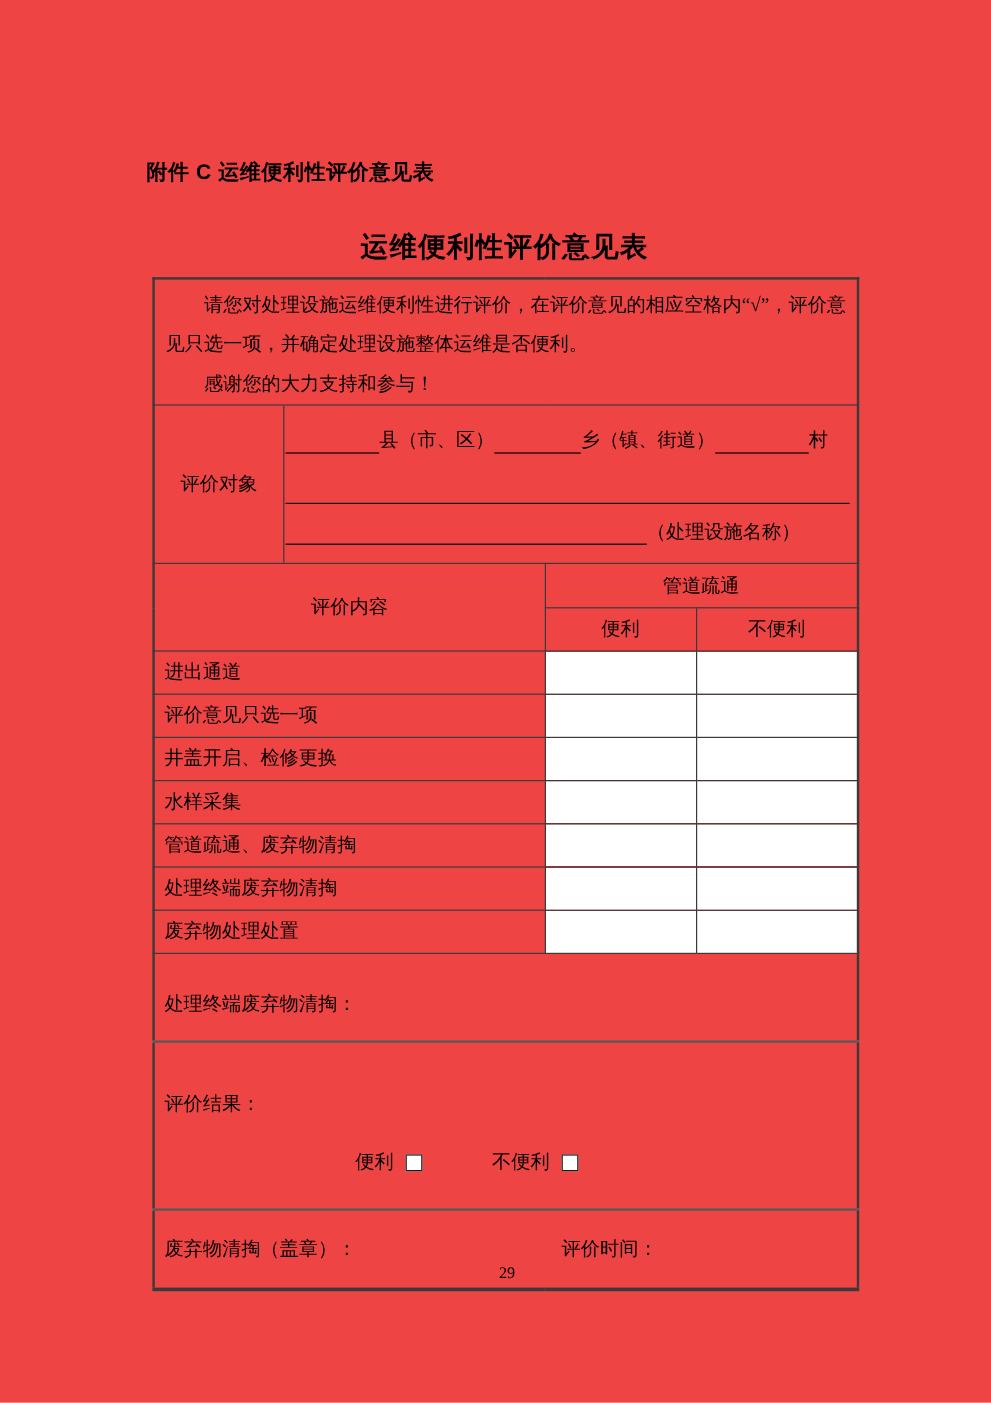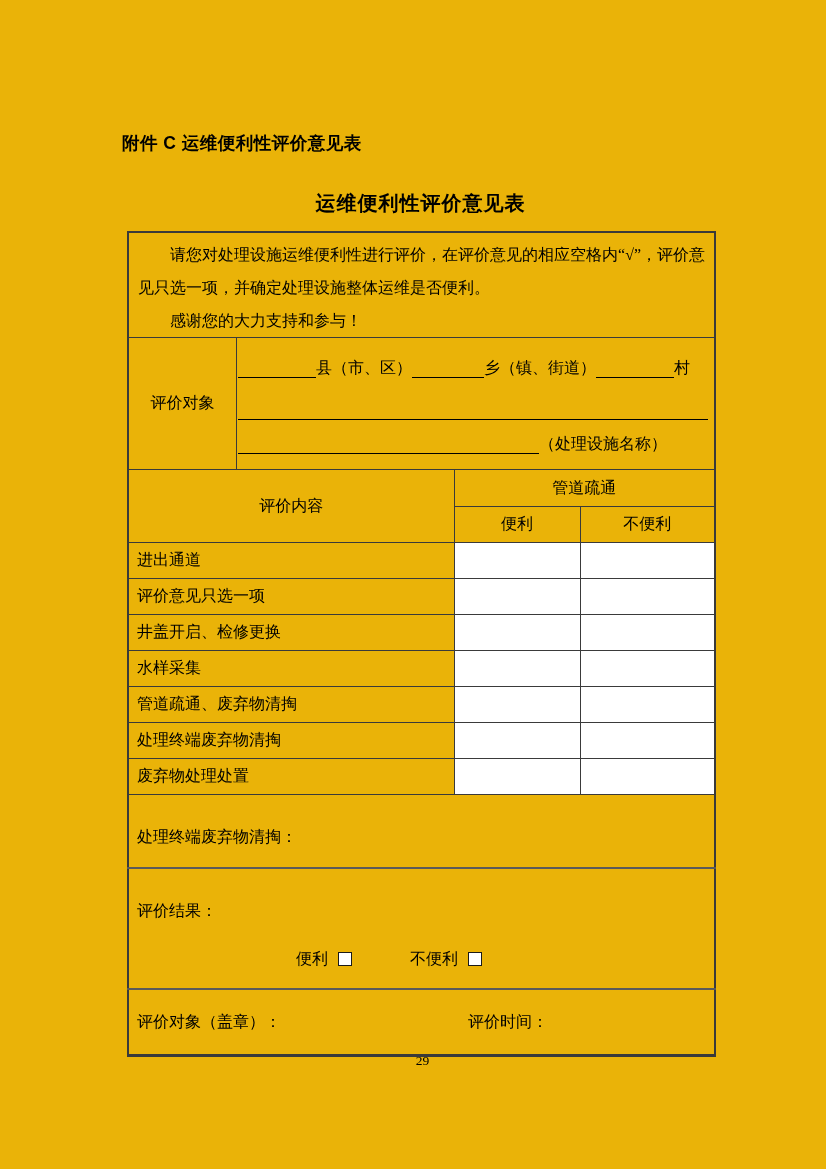--- a/index.html
+++ b/index.html
@@ -2,21 +2,21 @@
 <html><head>
 <meta charset="utf-8">
 <style>
   * { margin: 0; padding: 0; box-sizing: border-box; }
   html, body { background: #e8e8e8; }
   .page {
     position: relative;
     width: 826px;
     height: 1169px;
     margin: 0 auto;
-    background: #eab308;
+    background: #ef4444;
     color: #111;
     font-family: "Liberation Serif", "DejaVu Serif", serif;
     overflow: hidden;
   }
   .appendix-heading {
     position: absolute;
     left: 122px;
     top: 131px;
     font-family: "Liberation Sans", "DejaVu Sans", sans-serif;
     font-weight: bold;
@@ -25,21 +25,21 @@
     color: #000;
   }
   .form-title {
     position: absolute;
     left: 127px;
     top: 190px;
     width: 587px;
     text-align: center;
     font-family: "Liberation Sans", "DejaVu Sans", sans-serif;
     font-weight: bold;
-    font-size: 20px;
+    font-size: 23px;
     letter-spacing: 1px;
     color: #000;
   }
   table.form {
     position: absolute;
     left: 127px;
     top: 231px;
     width: 587px;
     border-collapse: collapse;
     table-layout: fixed;
@@ -85,21 +85,21 @@
   td.hdr { text-align: center; }
   td.hdr-content { height: 73px; }
   td.hdr-opinion { height: 37px; }
   td.hdr-sub { height: 36px; }
   
   td.row-label { height: 36px; padding-left: 8px; }
   td.mark-cell { background: #fff; }
   
   td.other-cell { height: 73px; padding: 13px 8px 0 8px; vertical-align: top; }
   tr.thick-top td { border-top: 2px solid #5a5a5a; }
-  td.result-cell { height: 121px; padding: 14px 8px 0 8px; vertical-align: top; }
+  td.result-cell { height: 140px; padding: 14px 8px 0 8px; vertical-align: top; }
   .result-options { margin-top: 27px; padding-left: 159px; display: flex; gap: 58px; }
   .option { display: flex; align-items: center; }
   .cbox {
     display: inline-block;
     width: 14px; height: 14px;
     border: 1.5px solid #1a1a1a;
     margin-left: 10px;
     background: #fff;
   }
   td.footer-cell { height: 67px; position: relative; }
@@ -225,21 +225,21 @@
           <span class="option">
             <span>不便利</span>
             <span class="cbox"></span>
           </span>
         </div>
       </td>
     </tr>
 
     <tr class="thick-top">
       <td class="footer-cell" colspan="3">
-        <span class="footer-unit">评价对象（盖章）：</span>
+        <span class="footer-unit">废弃物清掏（盖章）：</span>
         <span class="footer-time">评价时间：</span>
       </td>
     </tr>
   </tbody>
     </table>
 
   <div class="page-number">29</div>
 
 </div>
 

